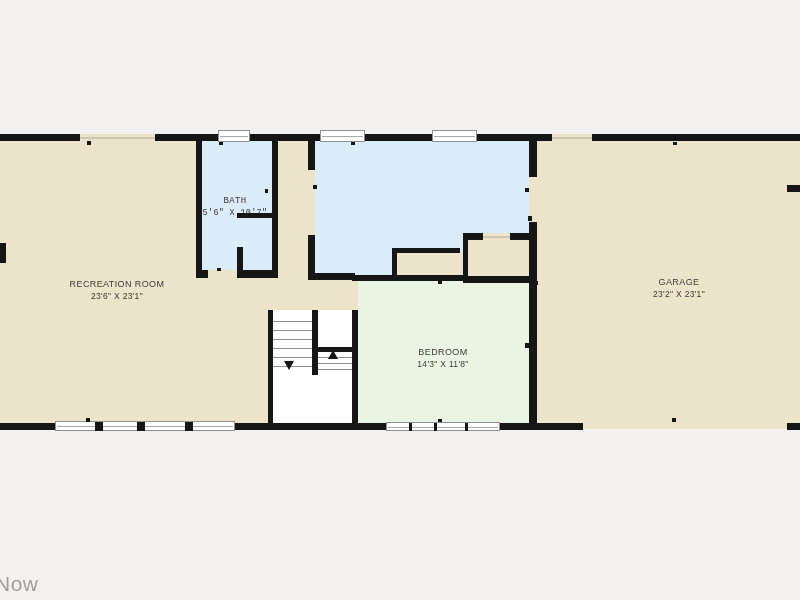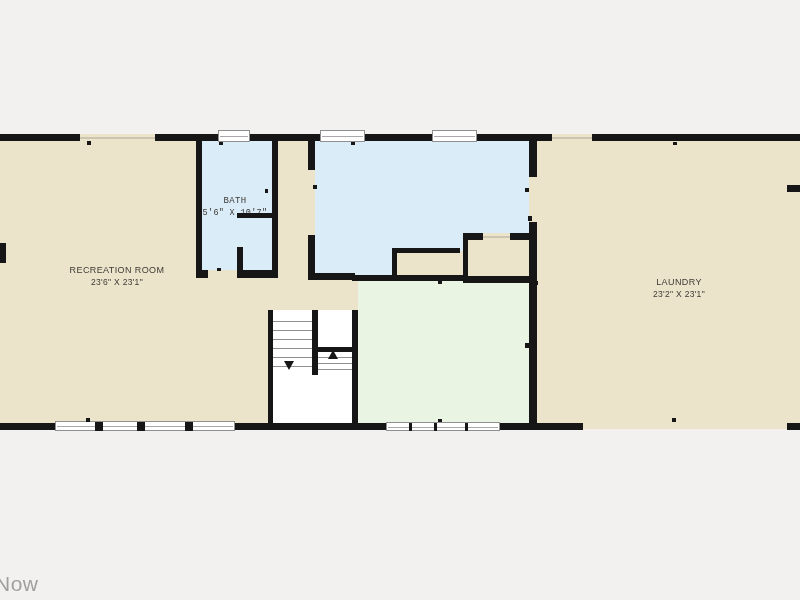--- a/index.html
+++ b/index.html
@@ -116,28 +116,32 @@
   <div class="dot" style="left:217px;top:268px;width:4px;height:3px;"></div>
   <div class="dot" style="left:525px;top:188px;width:4px;height:4px;"></div>
   <div class="dot" style="left:528px;top:216px;width:4px;height:5px;"></div>
   <div class="dot" style="left:534px;top:281px;width:4px;height:4px;"></div>
   <div class="dot" style="left:525px;top:343px;width:4px;height:5px;"></div>
   <div class="dot" style="left:438px;top:281px;width:4px;height:3px;"></div>
   <div class="dot" style="left:86px;top:418px;width:4px;height:4px;"></div>
   <div class="dot" style="left:438px;top:419px;width:4px;height:3px;"></div>
   <div class="dot" style="left:672px;top:418px;width:4px;height:4px;"></div>
 
-  <div class="label" style="left:37px;top:265px;width:160px;">
+  <div class="label" style="left:37px;top:279px;width:160px;">
     <div class="room-name">RECREATION ROOM</div>
     <div class="room-dims">23'6" X 23'1"</div>
   </div>
   <div class="label" style="left:200px;top:196px;width:70px;font-family:Liberation Mono, monospace;">
     <div class="room-name">BATH</div>
     <div class="room-dims">5'6" X 10'7"</div>
   </div>
+  <div class="label" style="left:393px;top:347px;width:100px;">
+    <div class="room-name">BEDROOM</div>
+    <div class="room-dims">14'3" X 11'8"</div>
+  </div>
   <div class="label" style="left:629px;top:277px;width:100px;">
-    <div class="room-name">LAUNDRY</div>
+    <div class="room-name">GARAGE</div>
     <div class="room-dims">23'2" X 23'1"</div>
   </div>
 
   <div class="watermark" style="left:-5px;top:572px;">Now</div>
 
 </div>
 
 </body></html>

